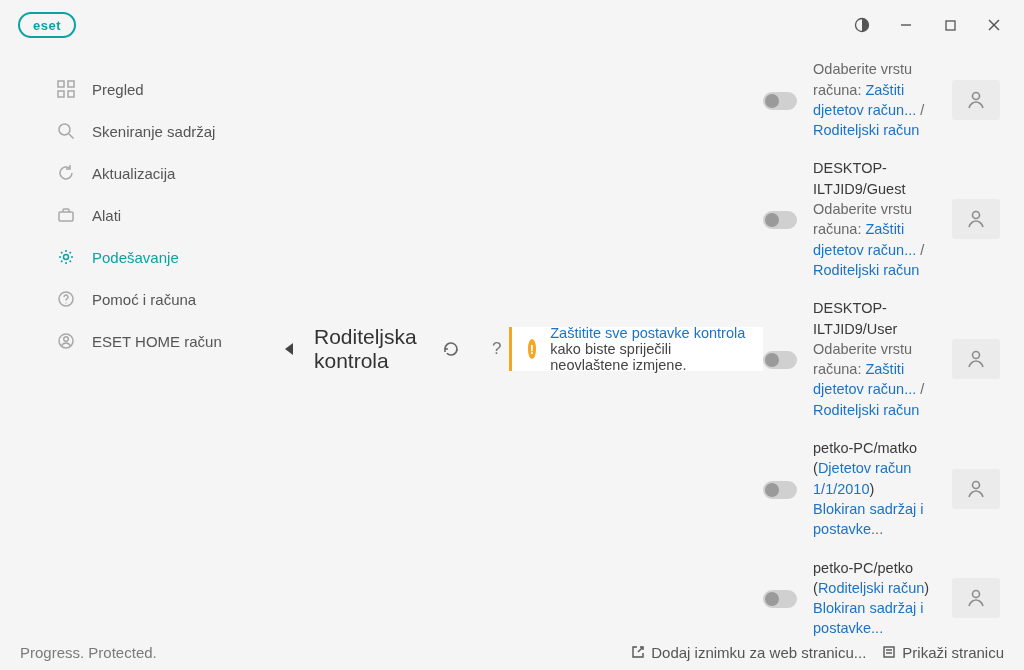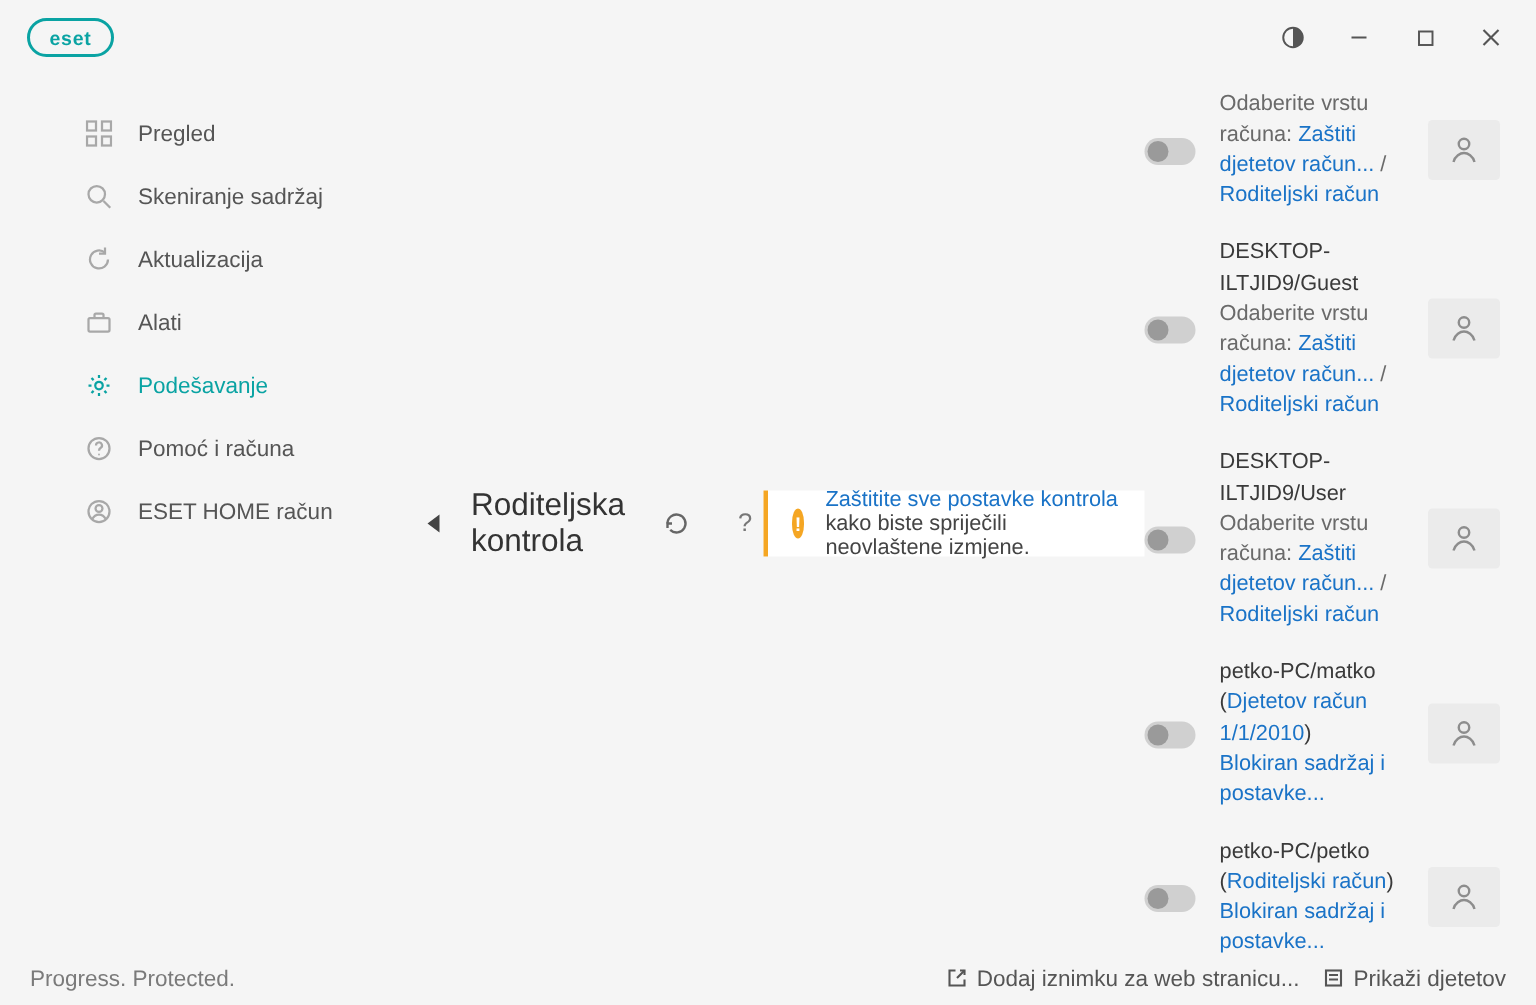--- a/index.html
+++ b/index.html
@@ -267,17 +267,17 @@
           <line x1="12" y1="2" x2="7" y2="7"></line>
         </svg>
       <span>Dodaj iznimku za web stranicu...</span>
     </span>
     <span class="flink">
       <svg viewBox="0 0 14 14" fill="none" stroke="#555" stroke-width="1.4">
           <rect x="2" y="2" width="10" height="10"></rect>
           <line x1="4" y1="5" x2="10" y2="5"></line>
           <line x1="4" y1="8" x2="10" y2="8"></line>
         </svg>
-      <span>Prikaži djetetov</span>
+      <span>Prikaži stranicu</span>
     </span>
   </div>
 
 </div>
 
 </body></html>

